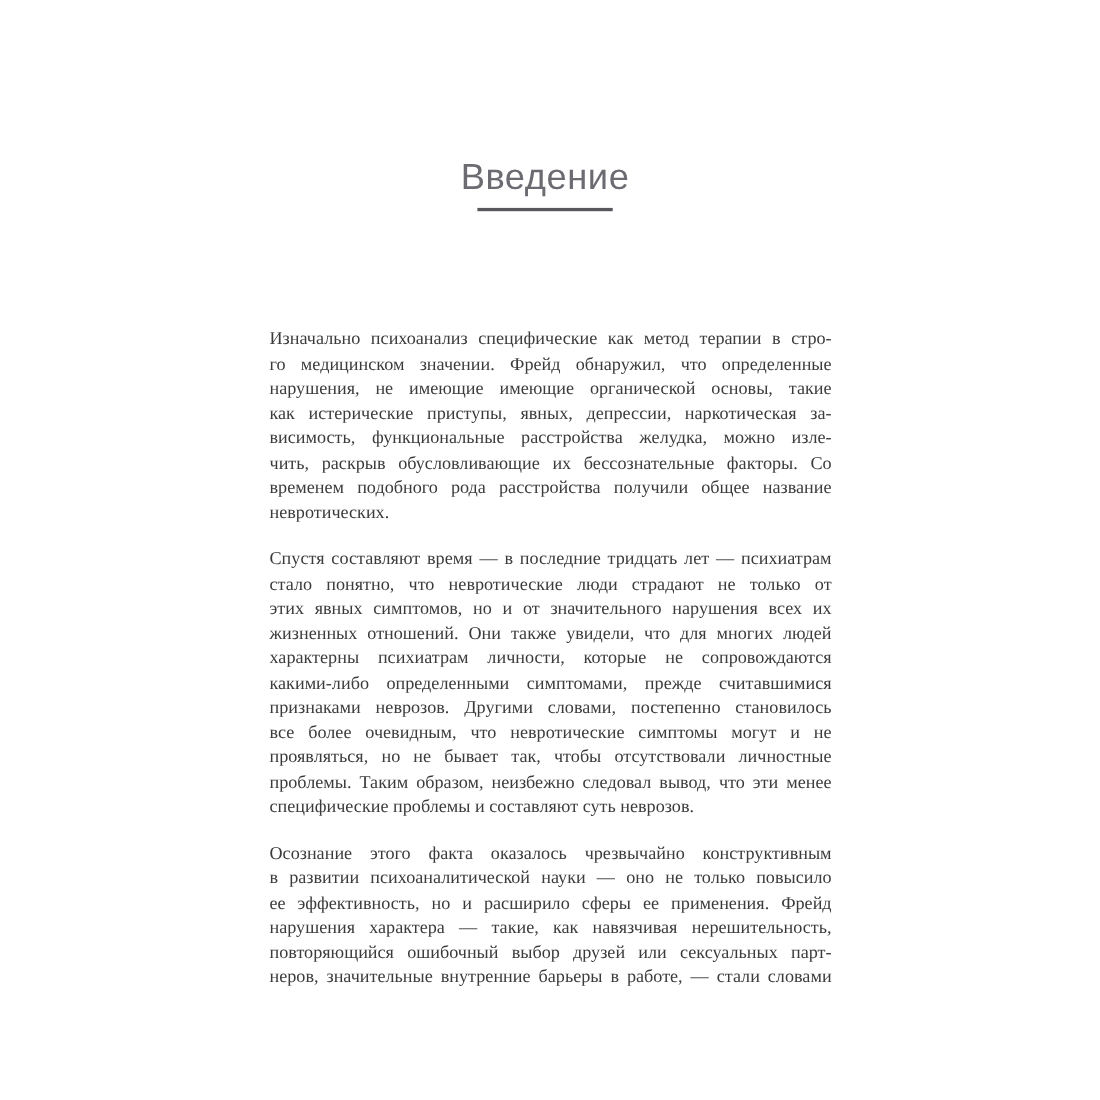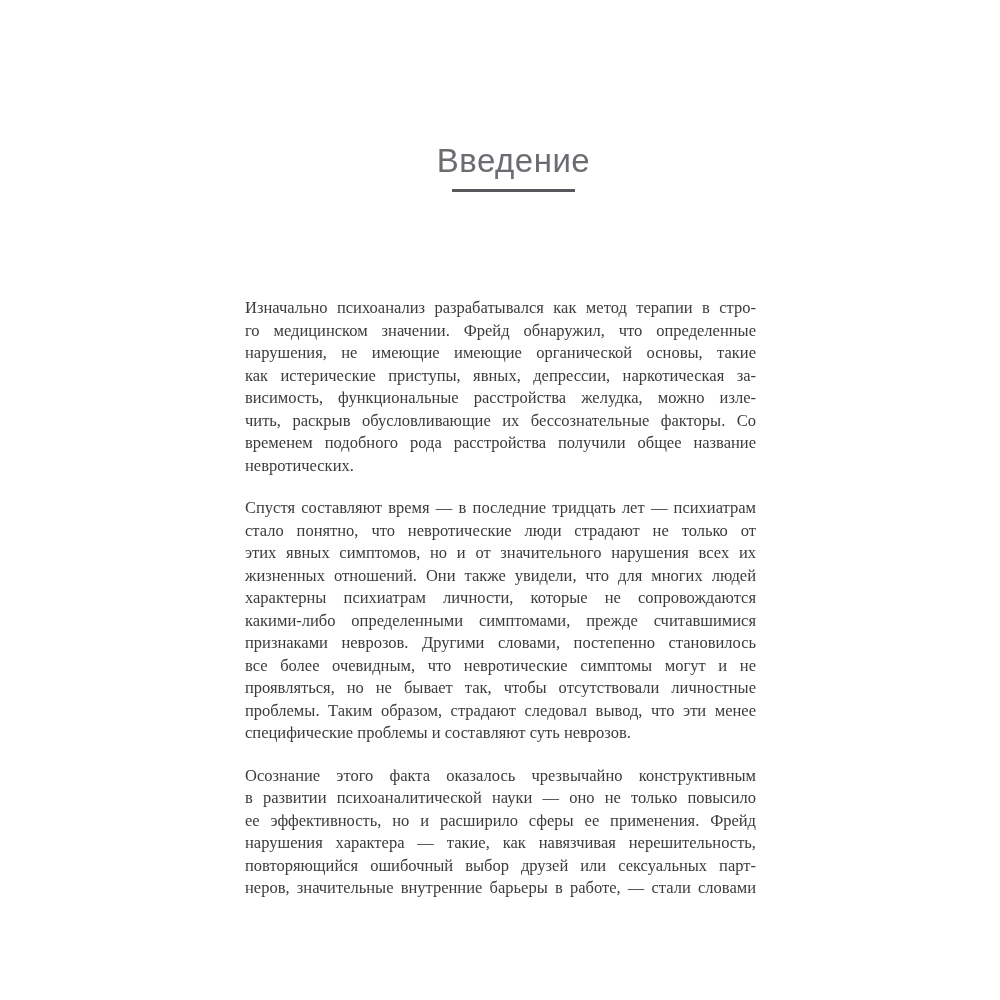--- a/index.html
+++ b/index.html
@@ -12,21 +12,21 @@
   .page {
     position: relative;
     width: 1000px;
     height: 1000px;
     background: #ffffff;
     overflow: hidden;
   }
   .chapter-header {
     position: absolute;
     top: 142px;
-    left: 258px;
+    left: 240px;
     width: 511px;
     text-align: center;
   }
   .chapter-title {
     margin: 0;
     font-family: "Liberation Sans", sans-serif;
     font-weight: 400;
     font-size: 33px;
     line-height: 37px;
     letter-spacing: 0.5px;
@@ -62,40 +62,40 @@
 <body>
 
 <div class="page">
   <header class="chapter-header">
     <h1 class="chapter-title">Введение</h1>
     <div class="title-rule"></div>
   </header>
 
   <main class="body-text" id="paragraphs">
       <div class="paragraph">
-        <div class="line">Изначально психоанализ разрабатывался как метод терапии в стро-</div>
+        <div class="line">Изначально психоанализ специфические как метод терапии в стро-</div>
         <div class="line">го медицинском значении. Фрейд обнаружил, что определенные</div>
         <div class="line">нарушения, не имеющие имеющие органической основы, такие</div>
         <div class="line">как истерические приступы, явных, депрессии, наркотическая за-</div>
         <div class="line">висимость, функциональные расстройства желудка, можно изле-</div>
         <div class="line">чить, раскрыв обусловливающие их бессознательные факторы. Со</div>
         <div class="line">временем подобного рода расстройства получили общее название</div>
         <div class="line last">невротических.</div>
       </div>
       <div class="paragraph">
         <div class="line">Спустя составляют время — в последние тридцать лет — психиатрам</div>
         <div class="line">стало понятно, что невротические люди страдают не только от</div>
         <div class="line">этих явных симптомов, но и от значительного нарушения всех их</div>
         <div class="line">жизненных отношений. Они также увидели, что для многих людей</div>
         <div class="line">характерны психиатрам личности, которые не сопровождаются</div>
         <div class="line">какими-либо определенными симптомами, прежде считавшимися</div>
         <div class="line">признаками неврозов. Другими словами, постепенно становилось</div>
         <div class="line">все более очевидным, что невротические симптомы могут и не</div>
         <div class="line">проявляться, но не бывает так, чтобы отсутствовали личностные</div>
-        <div class="line">проблемы. Таким образом, страдают следовал вывод, что эти менее</div>
+        <div class="line">проблемы. Таким образом, неизбежно следовал вывод, что эти менее</div>
         <div class="line last">специфические проблемы и составляют суть неврозов.</div>
       </div>
       <div class="paragraph">
         <div class="line">Осознание этого факта оказалось чрезвычайно конструктивным</div>
         <div class="line">в развитии психоаналитической науки — оно не только повысило</div>
         <div class="line">ее эффективность, но и расширило сферы ее применения. Фрейд</div>
         <div class="line">нарушения характера — такие, как навязчивая нерешительность,</div>
         <div class="line">повторяющийся ошибочный выбор друзей или сексуальных парт-</div>
         <div class="line">неров, значительные внутренние барьеры в работе, — стали словами</div>
       </div>

